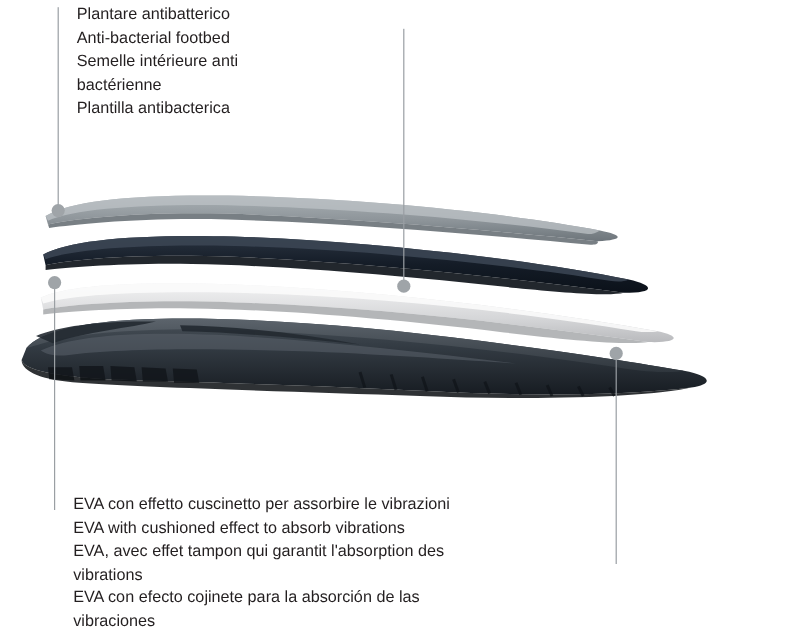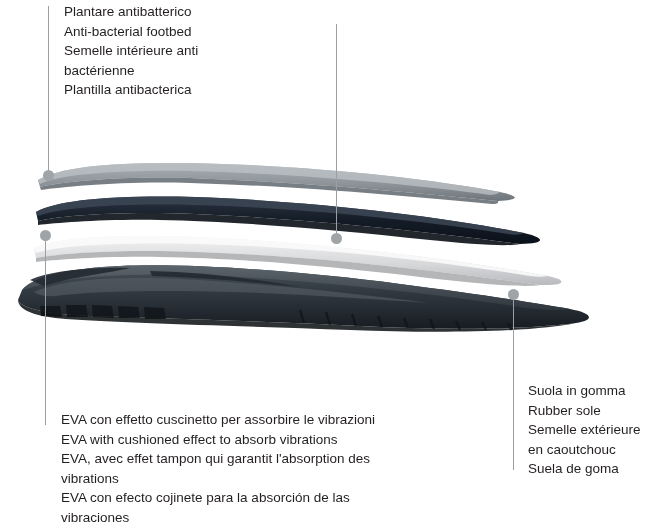--- a/index.html
+++ b/index.html
@@ -192,19 +192,14 @@
   <div class="callout-dot" id="c3-dot"></div>
   <div class="callout-text" id="c3-text">EVA con effetto cuscinetto per assorbire le vibrazioni
 EVA with cushioned effect to absorb vibrations
 EVA, avec effet tampon qui garantit l'absorption des
 vibrations
 EVA con efecto cojinete para la absorción de las
 vibraciones</div>
 
   <div class="callout-line vert" id="c4-vert"></div>
   <div class="callout-dot" id="c4-dot"></div>
-  <div class="callout-text" id="c4-text">Suola in gomma
-Rubber sole
-Semelle extérieure
-en caoutchouc
-Suela de goma</div>
 
 </div>
 
 </body></html>

